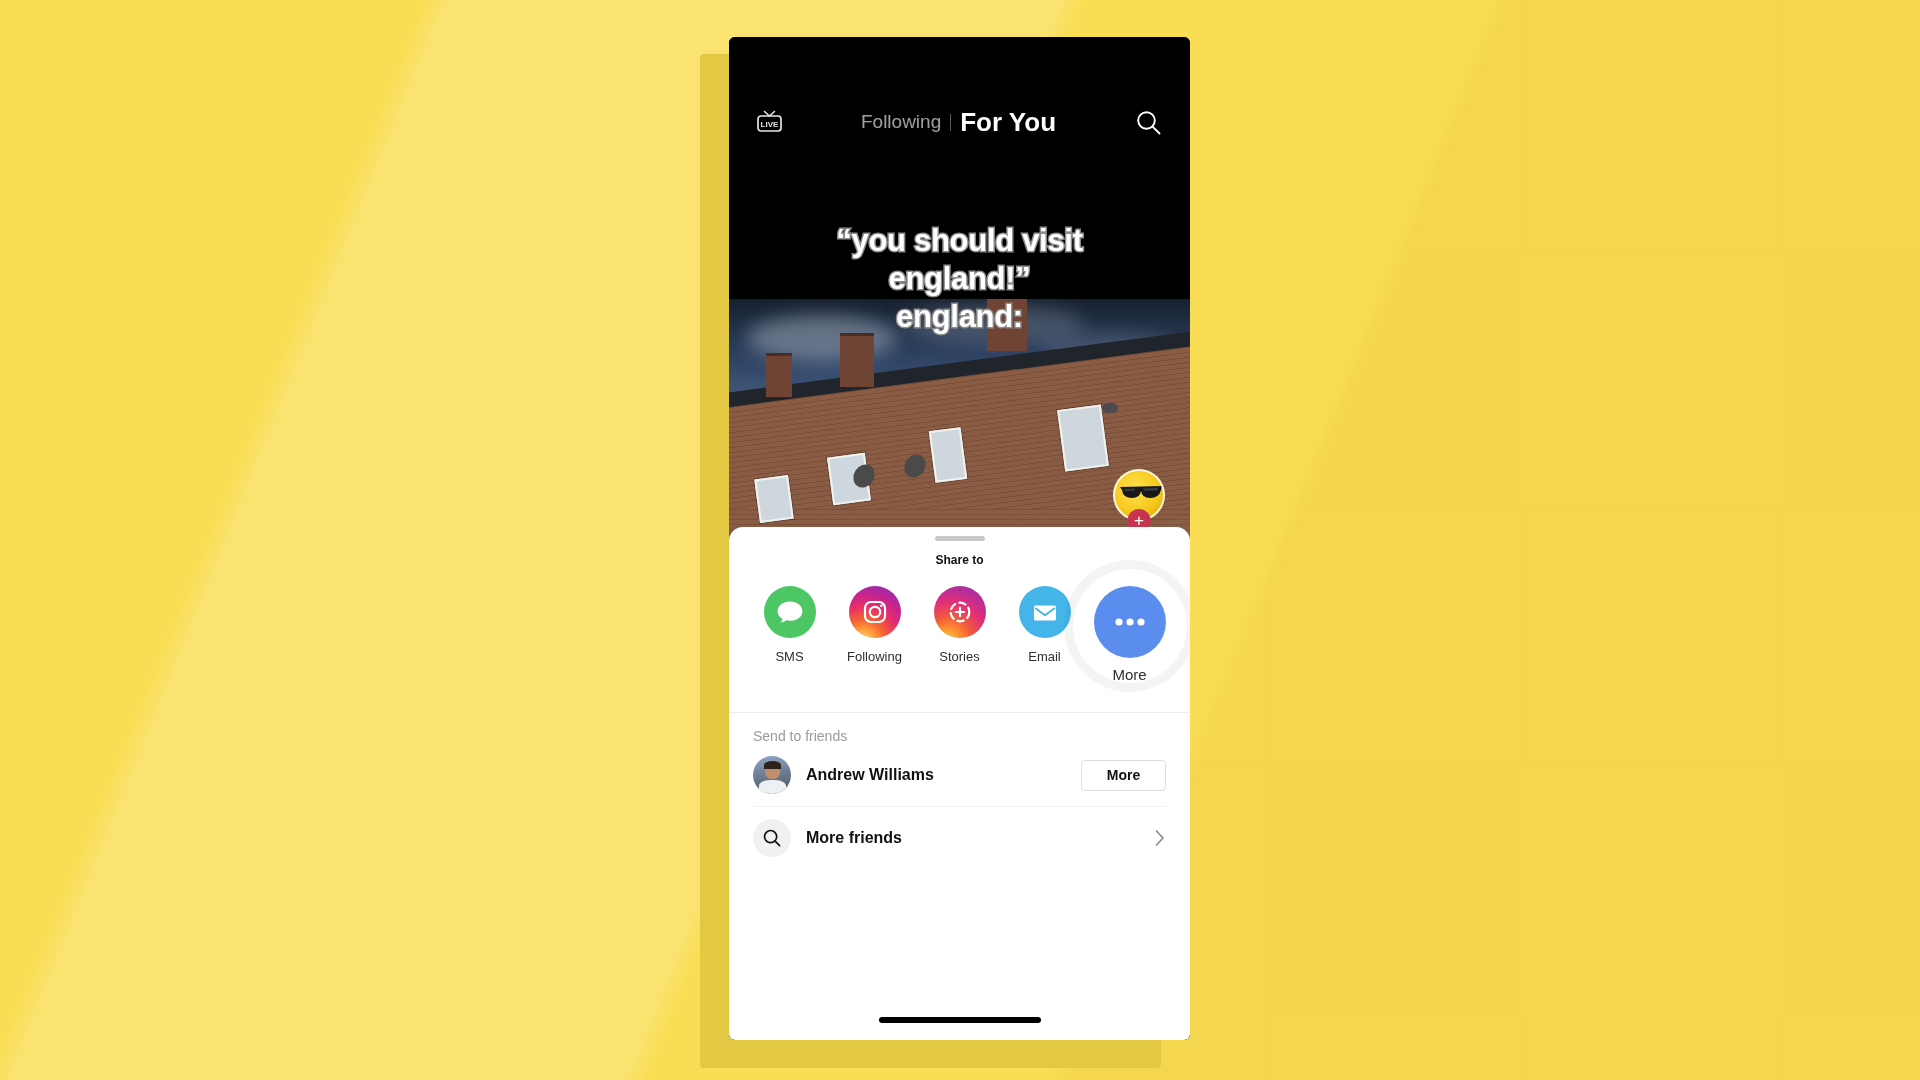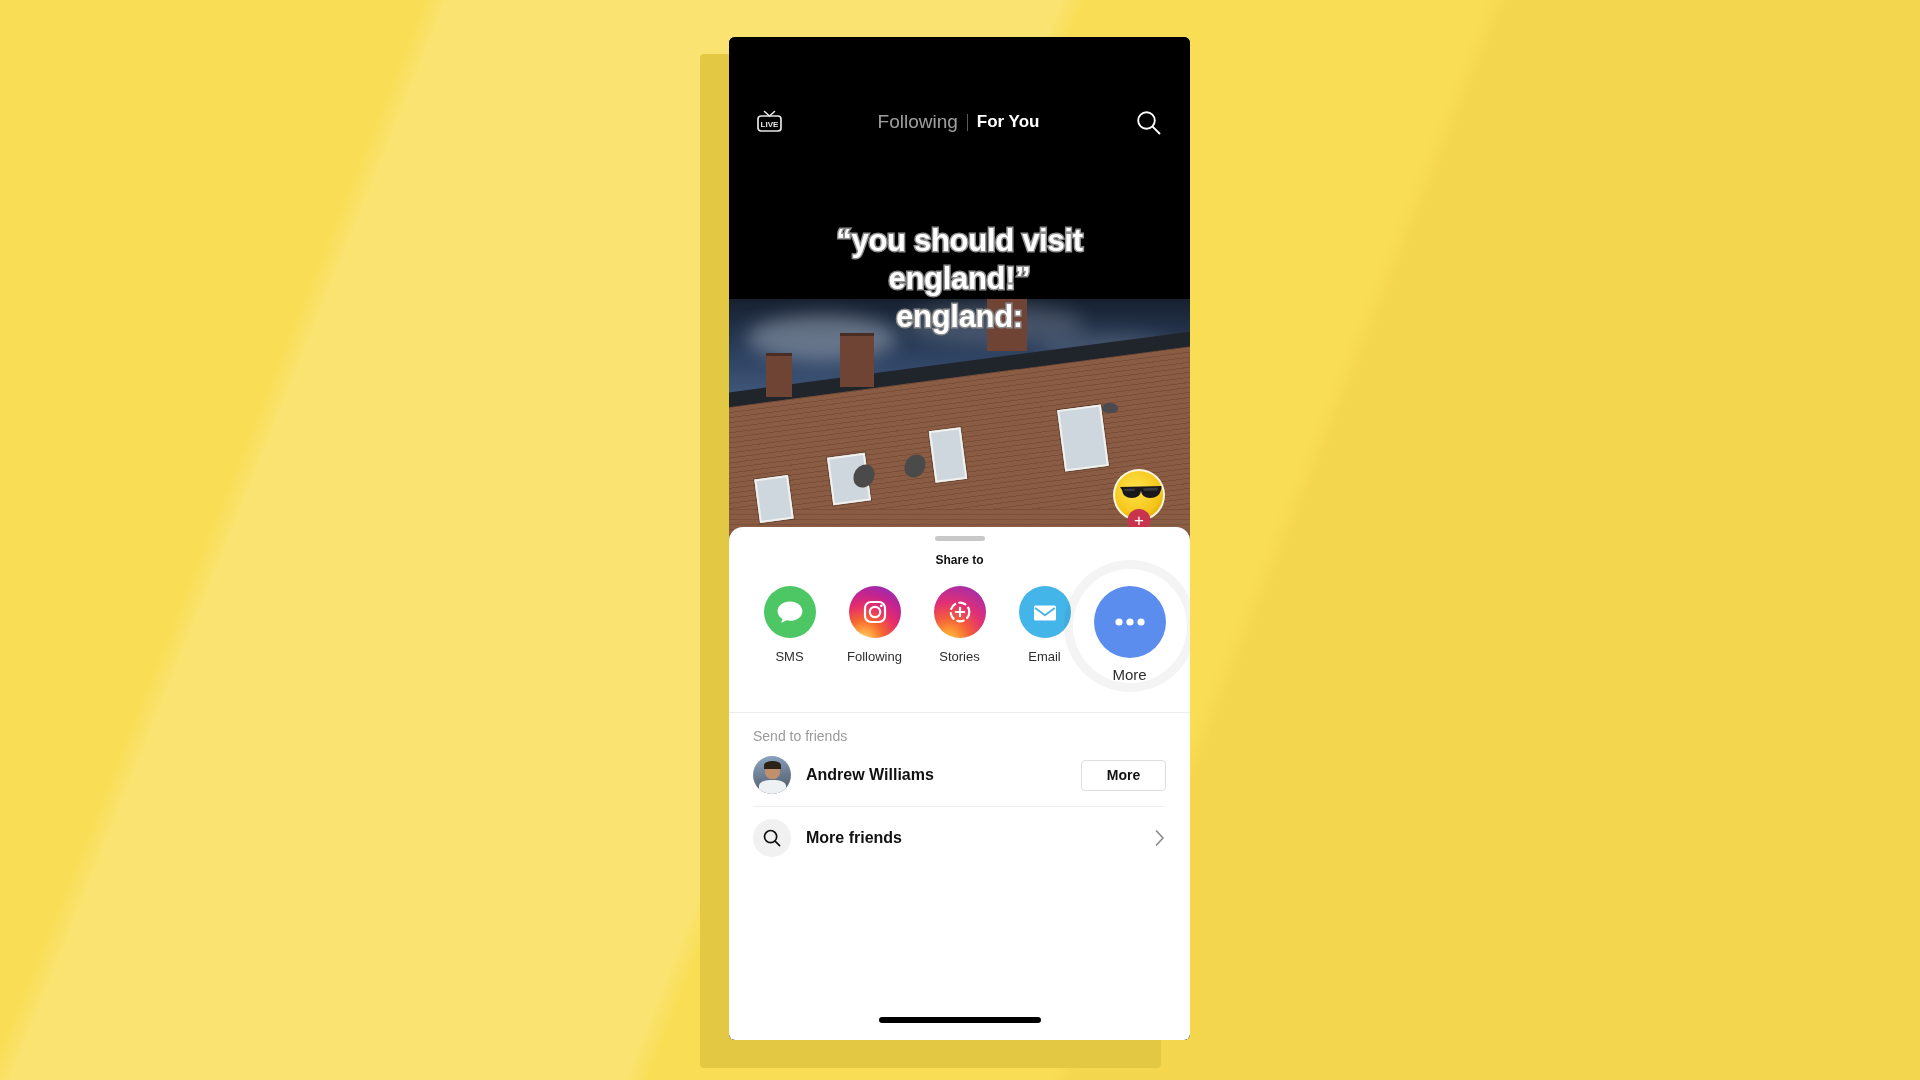--- a/index.html
+++ b/index.html
@@ -178,21 +178,21 @@
   #tab-following {
     color: rgba(255,255,255,0.62);
     font-size: 19px;
   }
   #tab-divider {
     width: 1px; height: 17px;
     background: rgba(255,255,255,0.35);
   }
   #tab-foryou {
     color: #fff;
-    font-size: 17px;
+    font-size: 26px;
     font-weight: bold;
   }
   #search-btn { width: 36px; display:flex; align-items:center; justify-content:center; }
 
   
   #caption {
     position: absolute;
     top: 185px;
     left: 0; right: 0;
     text-align: center;

